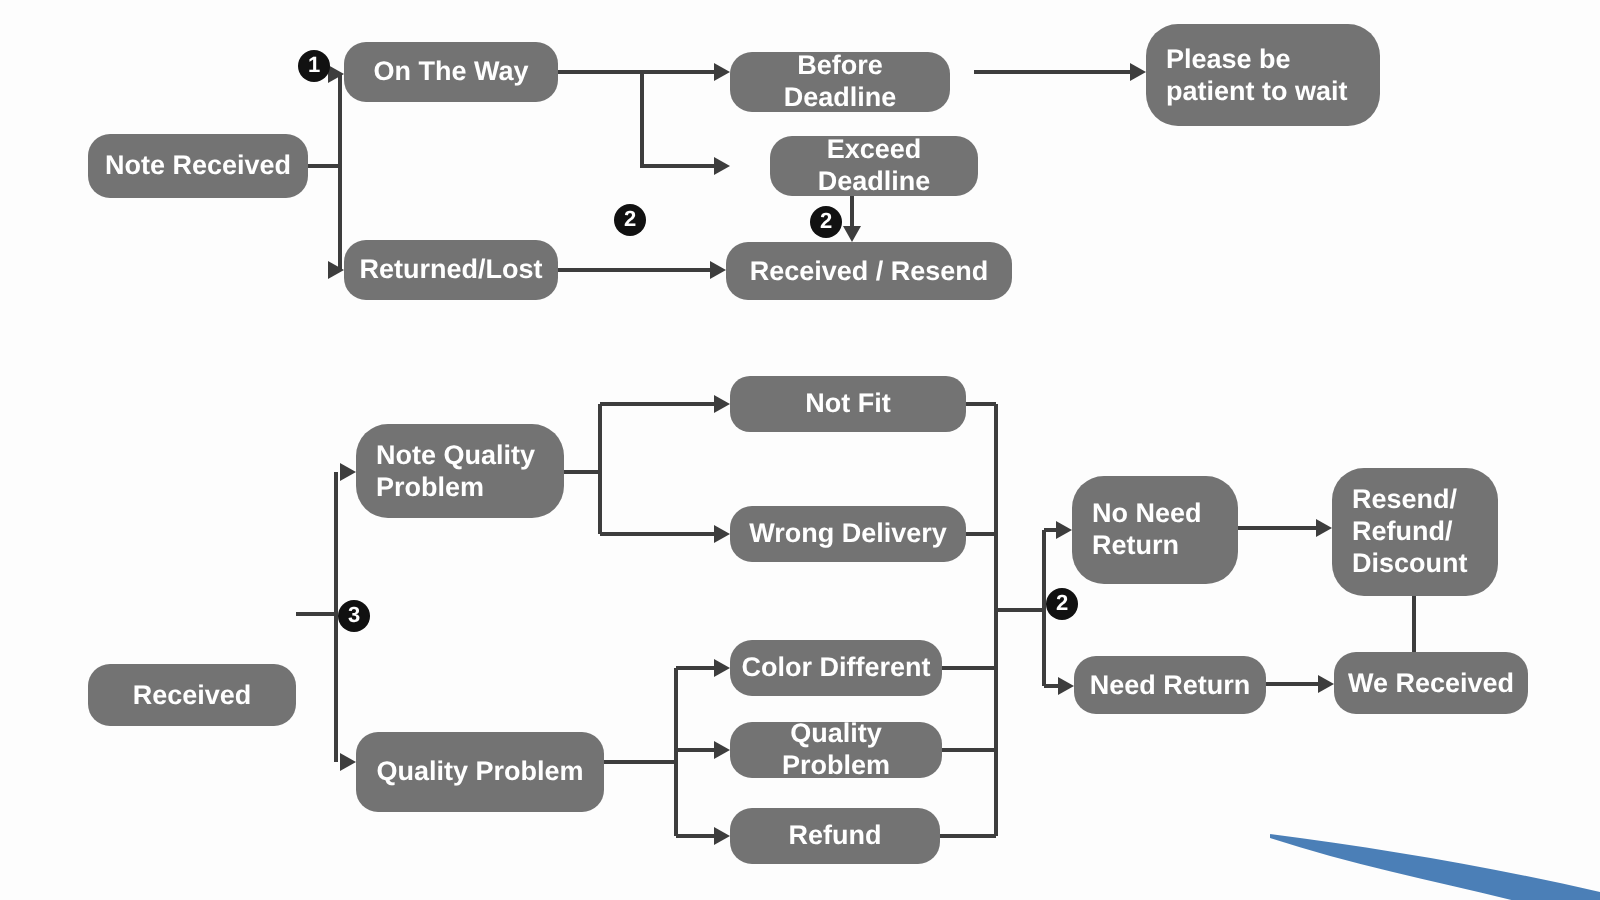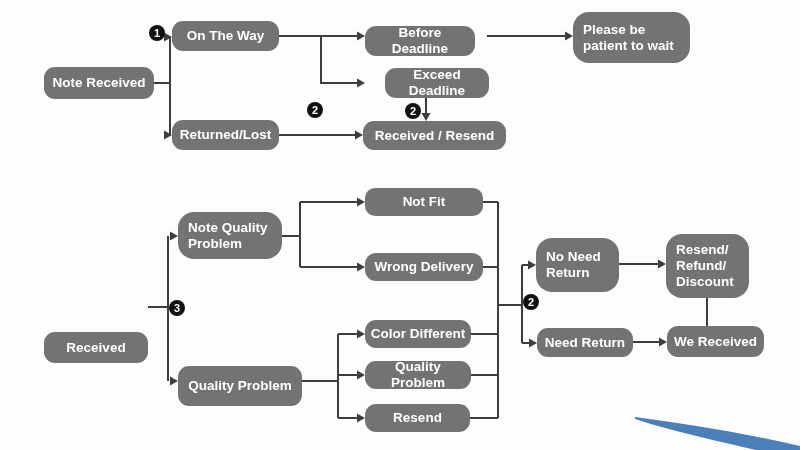--- a/index.html
+++ b/index.html
@@ -106,21 +106,21 @@
   <div class="node" style="left:363px;top:121px;width:143px;height:29px;">Received / Resend</div>
 
   <div class="node" style="left:44px;top:292px;width:104px;height:31px;margin-top:40px;">Received</div>
   <div class="node ml" style="left:178px;top:212px;width:104px;height:47px;">Note Quality
 Problem</div>
   <div class="node" style="left:365px;top:188px;width:118px;height:28px;border-radius:10px;">Not Fit</div>
   <div class="node" style="left:365px;top:253px;width:118px;height:28px;">Wrong Delivery</div>
   <div class="node" style="left:178px;top:366px;width:124px;height:40px;">Quality Problem</div>
   <div class="node" style="left:365px;top:320px;width:106px;height:28px;">Color Different</div>
   <div class="node" style="left:365px;top:361px;width:106px;height:28px;">Quality Problem</div>
-  <div class="node" style="left:365px;top:404px;width:105px;height:28px;">Resend</div>
+  <div class="node" style="left:365px;top:404px;width:105px;height:28px;">Refund</div>
   <div class="node ml" style="left:536px;top:238px;width:83px;height:54px;">No Need
 Return</div>
   <div class="node ml" style="left:666px;top:234px;width:83px;height:64px;">Resend/
 Refund/
 Discount</div>
   <div class="node" style="left:537px;top:328px;width:96px;height:29px;">Need Return</div>
   <div class="node" style="left:667px;top:326px;width:97px;height:31px;">We Received</div>
 
   <div class="marker" style="left:149px;top:25px;">1</div>
   <div class="marker" style="left:307px;top:102px;">2</div>

